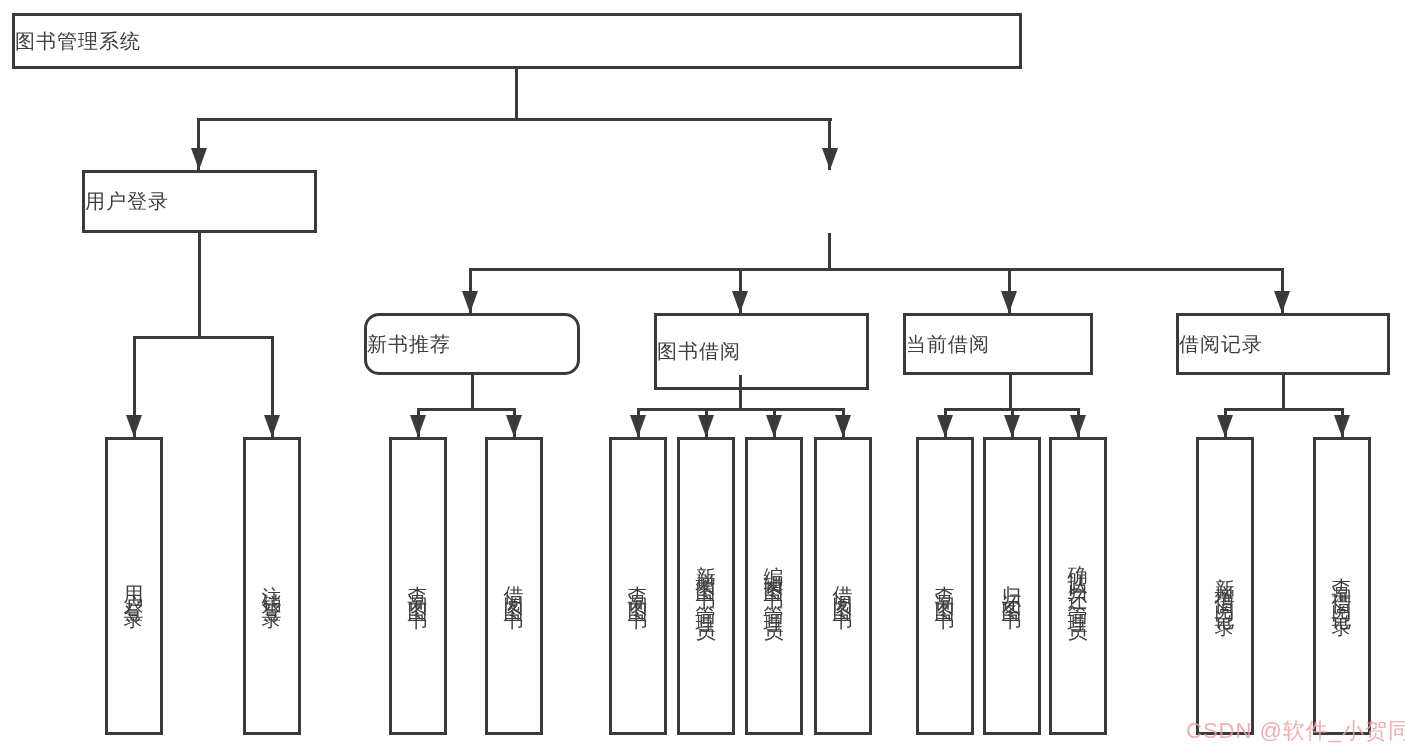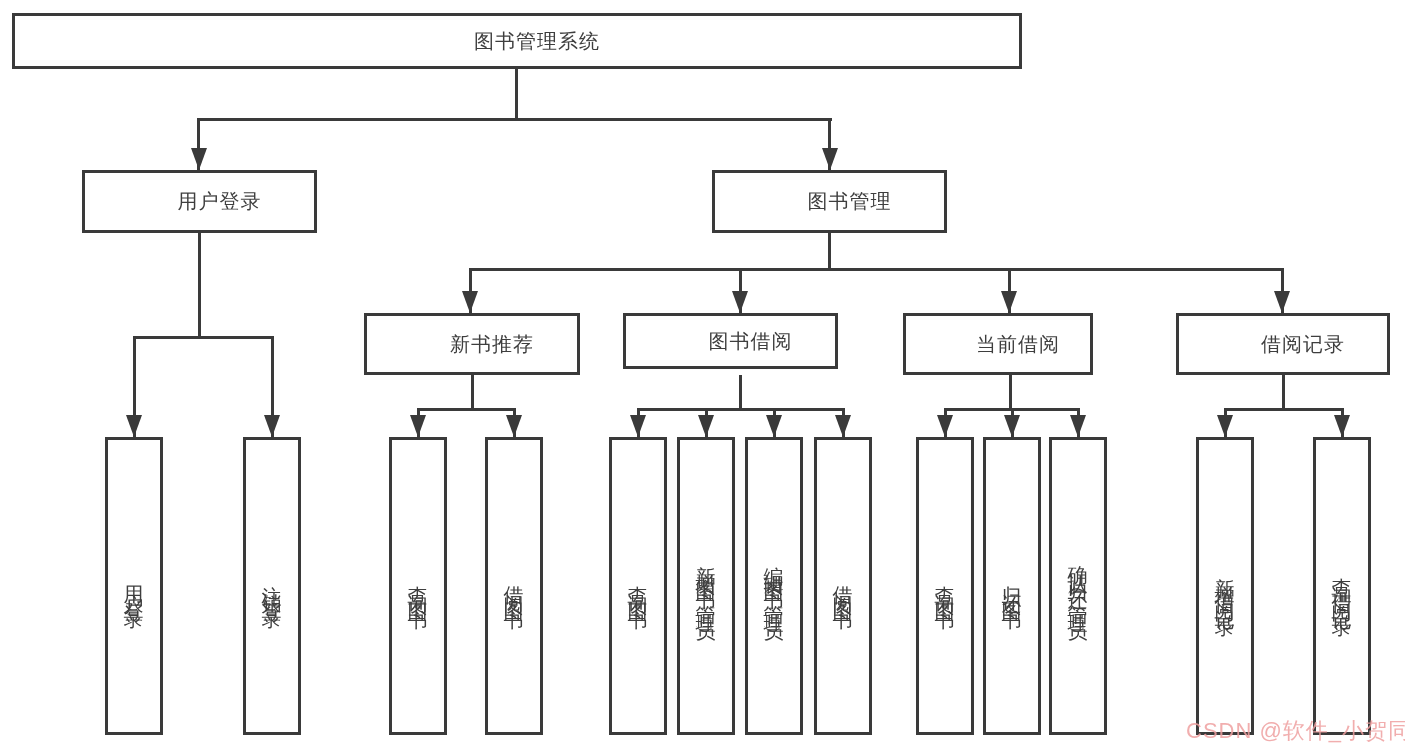--- a/index.html
+++ b/index.html
@@ -4,22 +4,22 @@
 <style>
   :root{
     --line:#3a3a3a; --border:#3a3a3a; --text:#3e3e3e; --background:#ffffff; --watermark:#efa0a0;
   }
   *{box-sizing:border-box; margin:0; padding:0;}
   html,body{background:var(--background);}
   body{font-family:"Liberation Sans","DejaVu Sans",sans-serif;}
   #canvas{position:relative; width:1405px; height:747px; background:var(--background); overflow:hidden;}
 
   .hbox{position:absolute; background:#fff; border:3px solid var(--border);
-        display:flex; align-items:center; justify-content:center;
-        font-size:20px; color:var(--text); letter-spacing:1px; white-space:nowrap;padding-left:40px;}
+        display:flex; align-items:center; justify-content:flex-start;
+        font-size:20px; color:var(--text); letter-spacing:1px; white-space:nowrap;}
   .vbox{position:absolute; top:437px; width:58px; height:298px; background:#fff;
         border:3px solid var(--border); display:flex; align-items:center; justify-content:center;}
   .vbox span{writing-mode:vertical-rl; font-size:20px; color:var(--text);
         letter-spacing:8px; line-height:1; white-space:nowrap;}
   .vl{position:absolute; width:3px; background:var(--line);}
   .hl{position:absolute; height:3px; background:var(--line);}
   .ah{position:absolute; width:0; height:0;
       border-left:8px solid transparent; border-right:8px solid transparent;
       border-top:22px solid var(--line);}
   #watermark{position:absolute; left:1186px; top:716px; font-size:22px;
@@ -37,46 +37,43 @@
   <div class="vl" style="left:515px; top:69px; height:49px;"></div>
   <div class="hl" style="left:197px; top:118px; width:635px;"></div>
   <div class="vl" style="left:197px; top:118px; height:52px;"></div>
   <div class="ah" style="left:191px; top:148px;"></div>
   <div class="vl" style="left:828px; top:118px; height:52px;"></div>
   <div class="ah" style="left:822px; top:148px;"></div>
 
   <div class="hbox" style="left:82px; top:170px; width:235px; height:63px;">
     <span>用户登录</span>
   </div>
-  <div class="hbox" style="left:712px; top:170px; width:235px; height:63px;">
-    <span>图书管理</span>
-  </div>
 
   <div class="vl" style="left:198px; top:233px; height:103px;"></div>
   <div class="hl" style="left:134px; top:336px; width:139px;"></div>
   <div class="vl" style="left:133px; top:336px; height:101px;"></div>
   <div class="ah" style="left:126px; top:415px;"></div>
   <div class="vl" style="left:271px; top:336px; height:101px;"></div>
   <div class="ah" style="left:264px; top:415px;"></div>
 
   <div class="vl" style="left:828px; top:233px; height:35px;"></div>
   <div class="hl" style="left:470px; top:268px; width:813px;"></div>
   <div class="vl" style="left:469px; top:268px; height:45px;"></div>
   <div class="ah" style="left:462px; top:291px;"></div>
   <div class="vl" style="left:739px; top:268px; height:45px;"></div>
   <div class="ah" style="left:732px; top:291px;"></div>
   <div class="vl" style="left:1008px; top:268px; height:45px;"></div>
   <div class="ah" style="left:1001px; top:291px;"></div>
   <div class="vl" style="left:1281px; top:268px; height:45px;"></div>
   <div class="ah" style="left:1274px; top:291px;"></div>
 
-  <div class="hbox" style="left:364px; top:313px; width:216px; height:62px;">
+  <div class="hbox" style="left:364px; top:313px; width:216px; height:62px;border-radius:15px;">
     <span>新书推荐</span>
   </div>
-  <div class="hbox" style="left:623px; top:313px; width:215px; height:56px;">
+  <div class="hbox" style="left:654px; top:313px; width:215px; height:77px;">
     <span>图书借阅</span>
   </div>
   <div class="hbox" style="left:903px; top:313px; width:190px; height:62px;">
     <span>当前借阅</span>
   </div>
   <div class="hbox" style="left:1176px; top:313px; width:214px; height:62px;">
     <span>借阅记录</span>
   </div>
 
   <div class="vl" style="left:471px; top:375px; height:33px;"></div>

